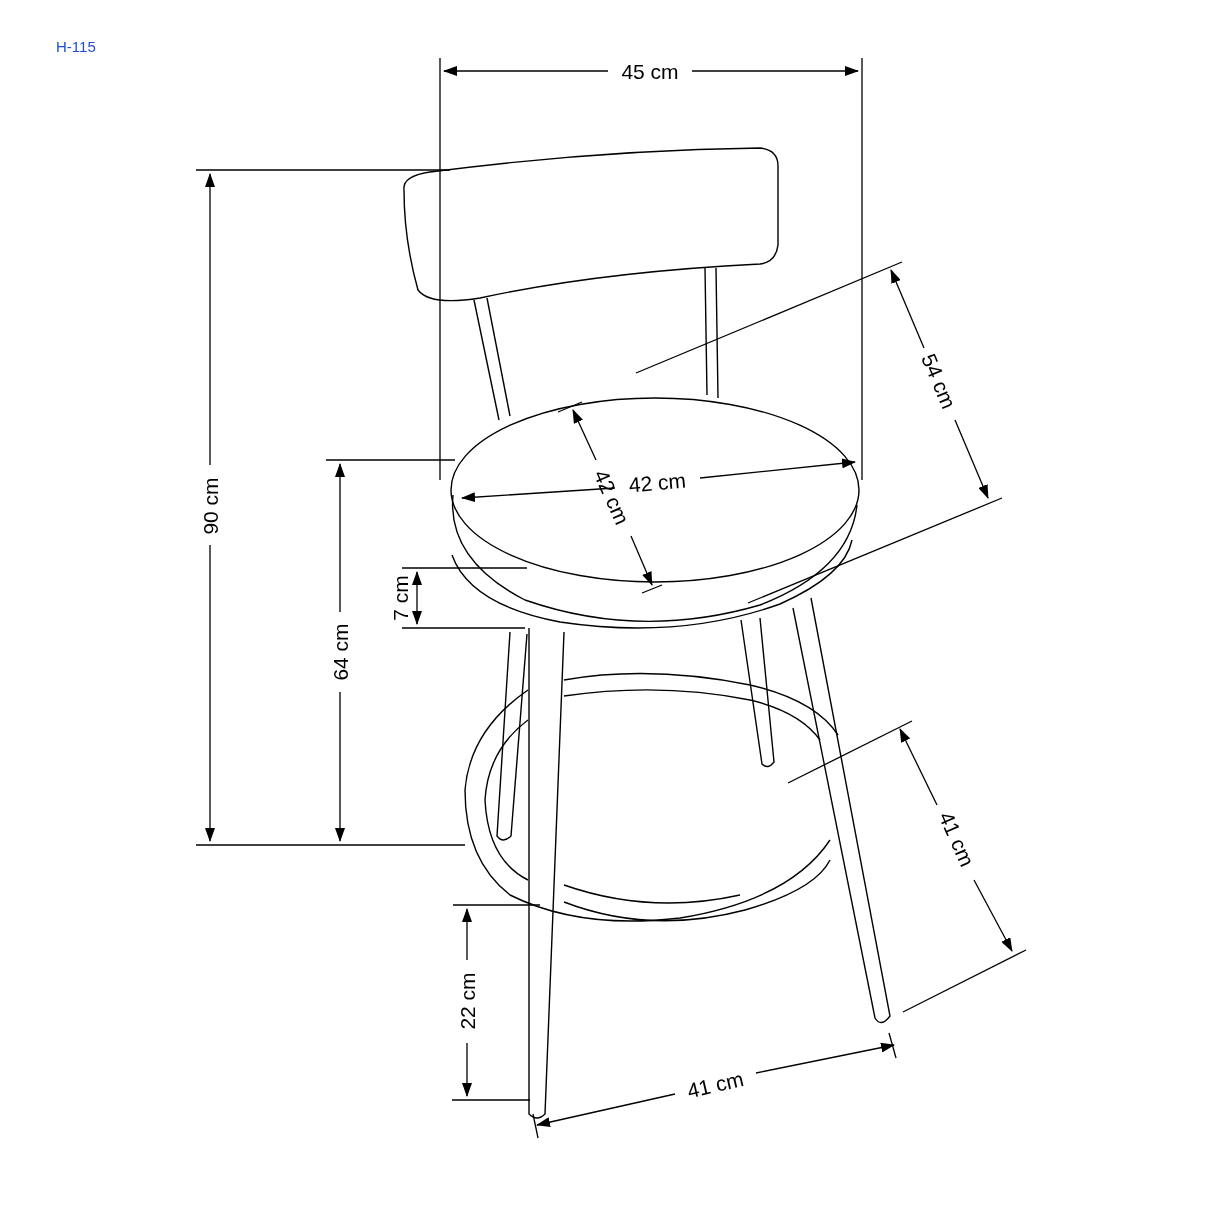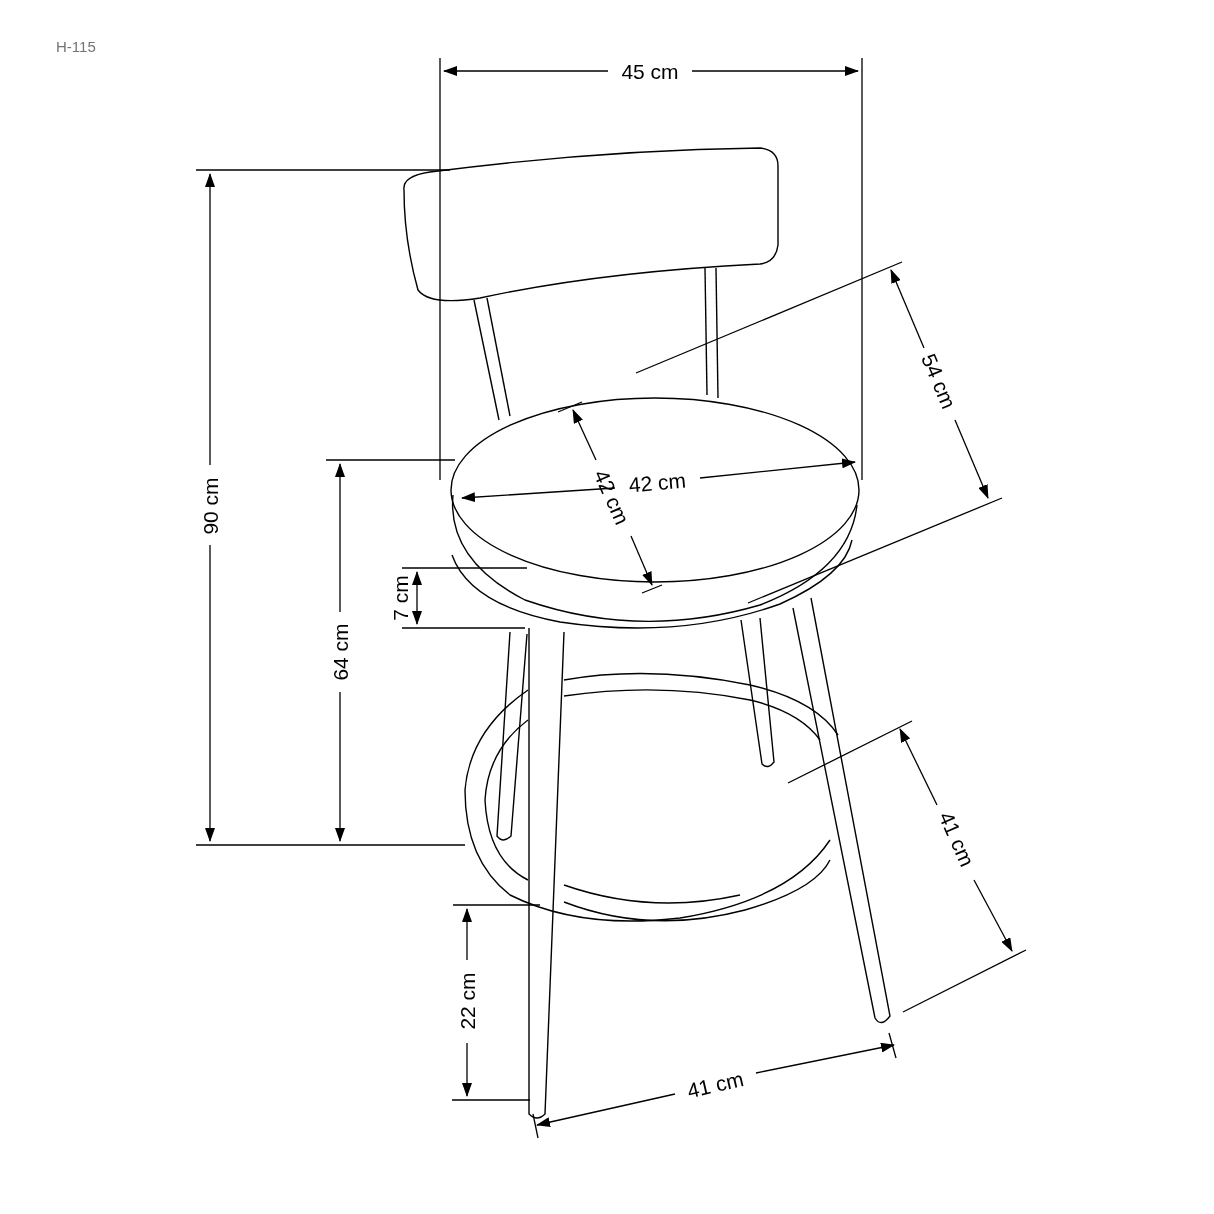--- a/index.html
+++ b/index.html
@@ -1,21 +1,21 @@
 <!DOCTYPE html>
 <html><head>
 <meta charset="utf-8">
 <style>
   html,body{margin:0;padding:0;background:#fff;}
   body{width:1214px;height:1214px;position:relative;overflow:hidden;font-family:"Liberation Sans",sans-serif;}
   svg{position:absolute;left:0;top:0;}
   .ln{stroke:#000;stroke-width:1.4;fill:none;}
   .dim{stroke:#000;stroke-width:1.3;fill:none;}
   .lbl{font-family:"Liberation Sans",sans-serif;font-size:21px;fill:#000;}
-  .title{position:absolute;left:56px;top:38px;font-size:15px;color:#737373;}
+  .title{position:absolute;left:56px;top:38px;font-size:15px;color:#1d4ed8;}
 </style>
 </head>
 <body>
 
 <div class="title">H-115</div>
 
 <svg width="1214" height="1214" viewBox="0 0 1214 1214">
   <defs>
     <marker id="ah" markerWidth="14" markerHeight="10" refX="13" refY="5" orient="auto" markerUnits="userSpaceOnUse">
       <path d="M0,0 L14,5 L0,10 Z" fill="#000"></path>

